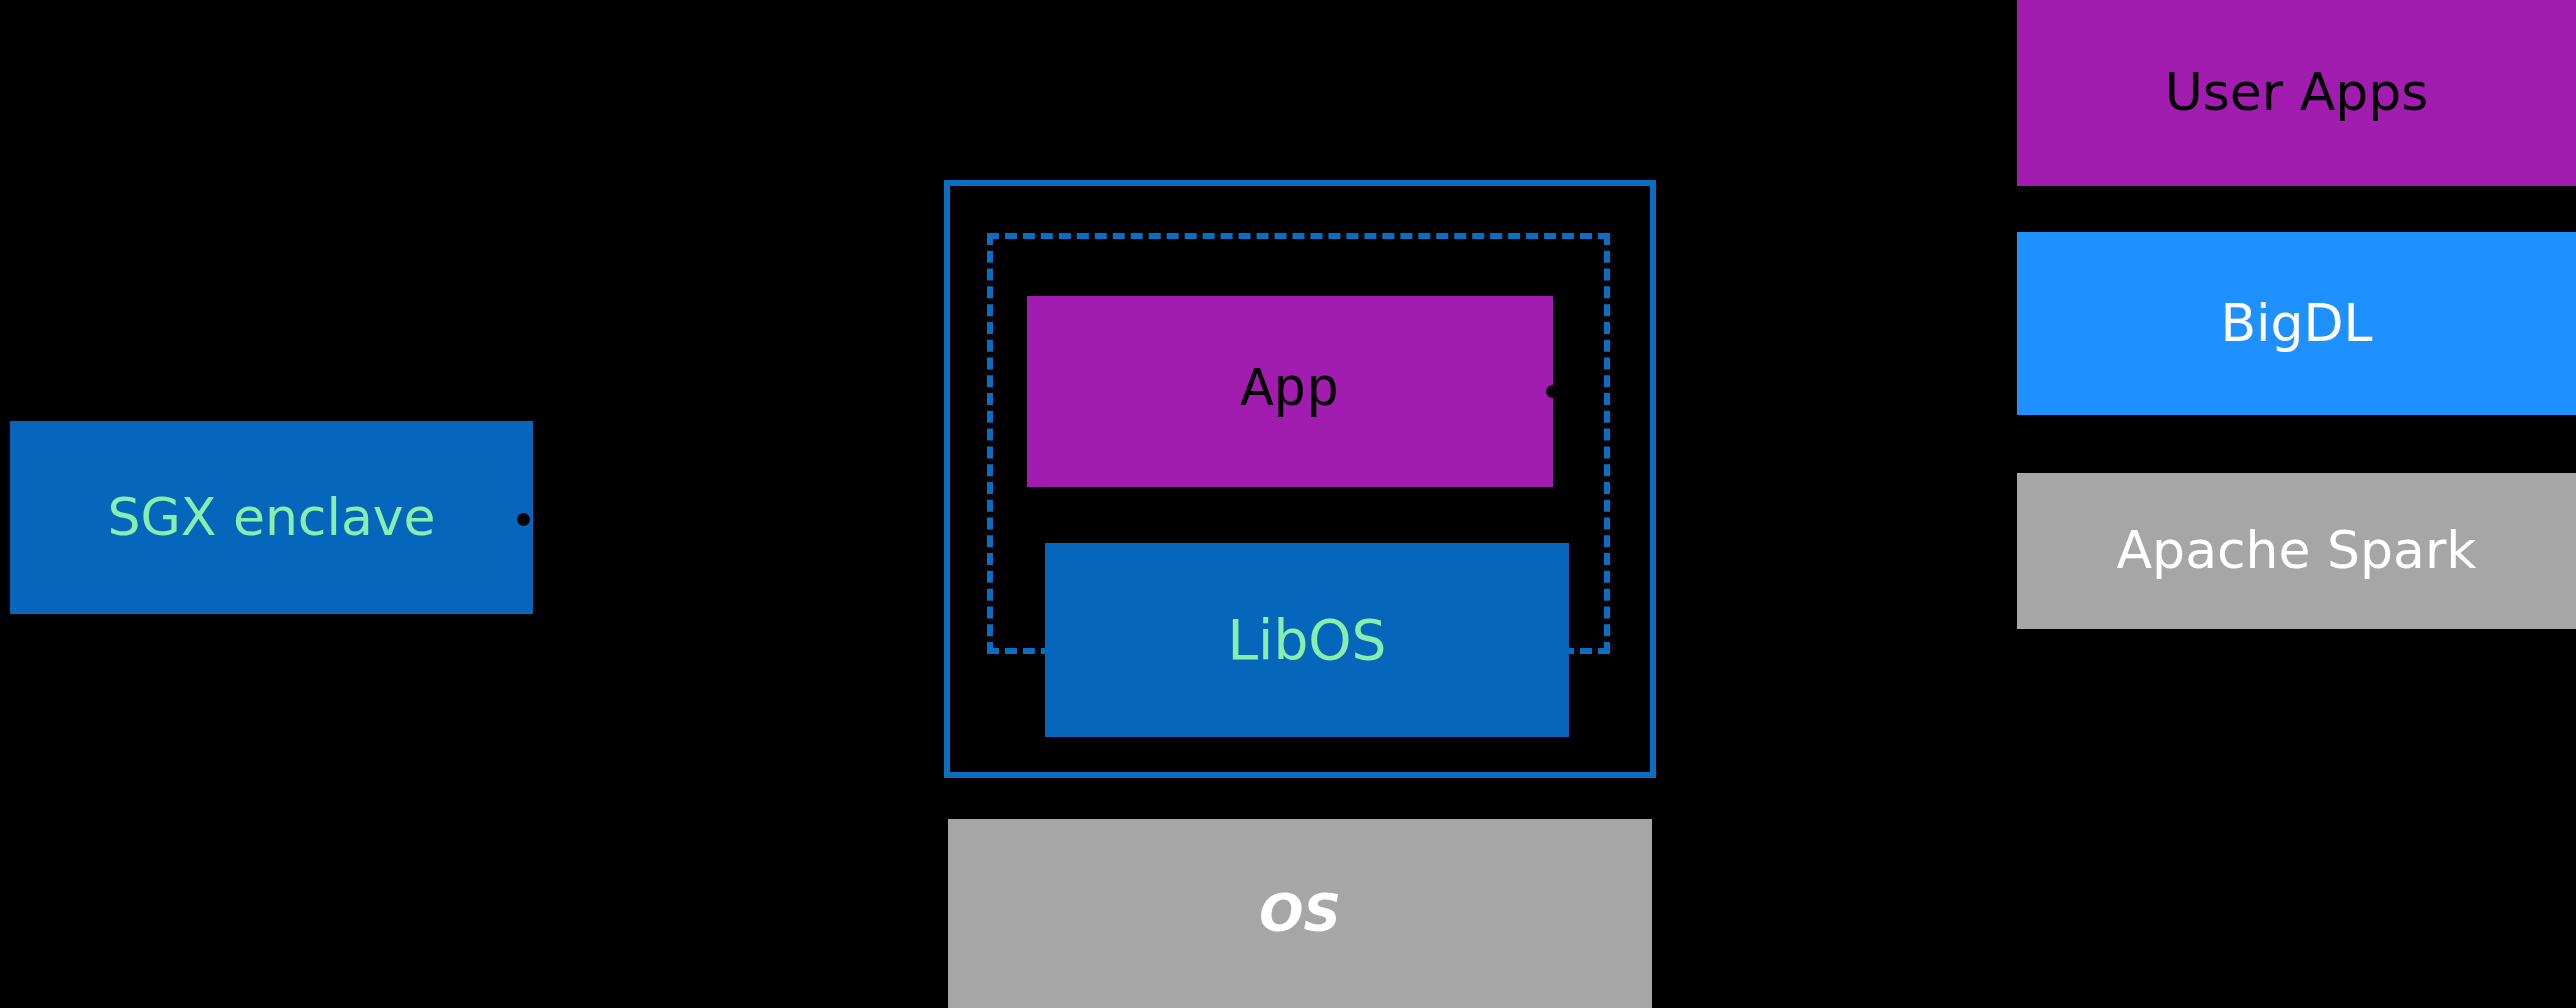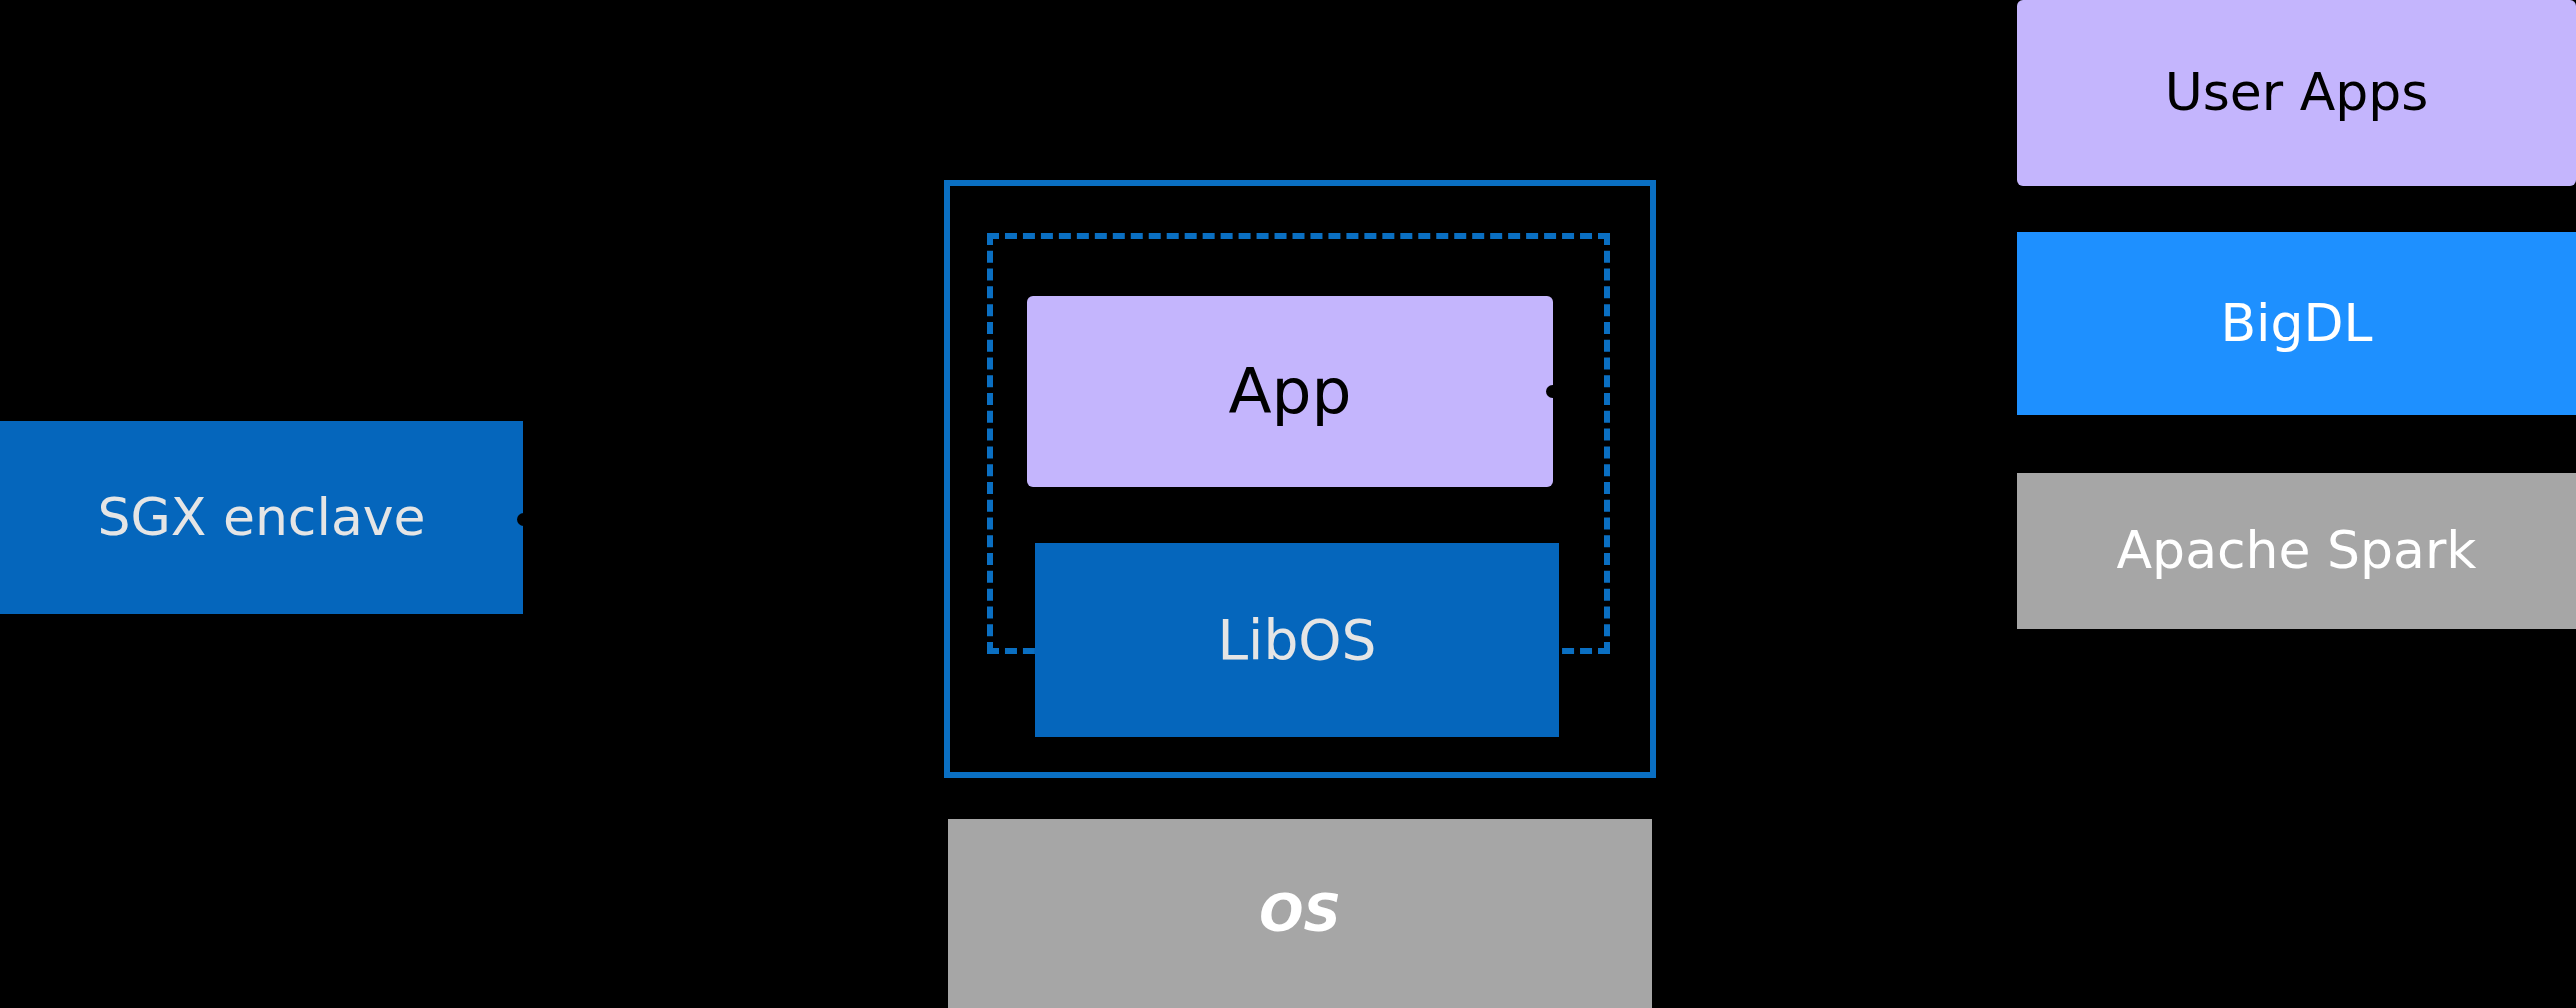--- a/index.html
+++ b/index.html
@@ -21,22 +21,22 @@
     display: flex;
     align-items: center;
     justify-content: center;
     box-sizing: border-box;
     text-align: center;
     line-height: 1.1;
     white-space: nowrap;
   }
 
   
-  .fill-yellow { background: #c4b5fd; color: #000000; border-radius: 6px; }
-  .fill-blue-dark { background: #0566bc; color: #e5e5e5; }
+  .fill-yellow { background: #a21caf; color: #000000; }
+  .fill-blue-dark { background: #0566bc; color: #86efac; margin-left: 10px; }
   .fill-blue-light { background: #1e90ff; color: #ffffff; }
   .fill-gray { background: #a6a6a6; color: #ffffff; }
 
   
   .enclave-solid {
     position: absolute;
     box-sizing: border-box;
     border: 6.7px solid #0a6fc2;
     background: transparent;
   }
@@ -50,21 +50,21 @@
   
   .dot {
     position: absolute;
     width: 13.4px;
     height: 13.4px;
     border-radius: 50%;
     background: #000000;
   }
 
   
-  .t-app    { font-size: 63px; }
+  .t-app    { font-size: 55px; font-family: Liberation Mono, monospace; }
   .t-libos  { font-size: 55px; }
   .t-os     { font-size: 52px; font-weight: bold; font-style: italic; }
   .t-sgx    { font-size: 52px; }
   .t-stack  { font-size: 52px; }
 </style>
 </head>
 <body>
 
 <div id="stage">
 

